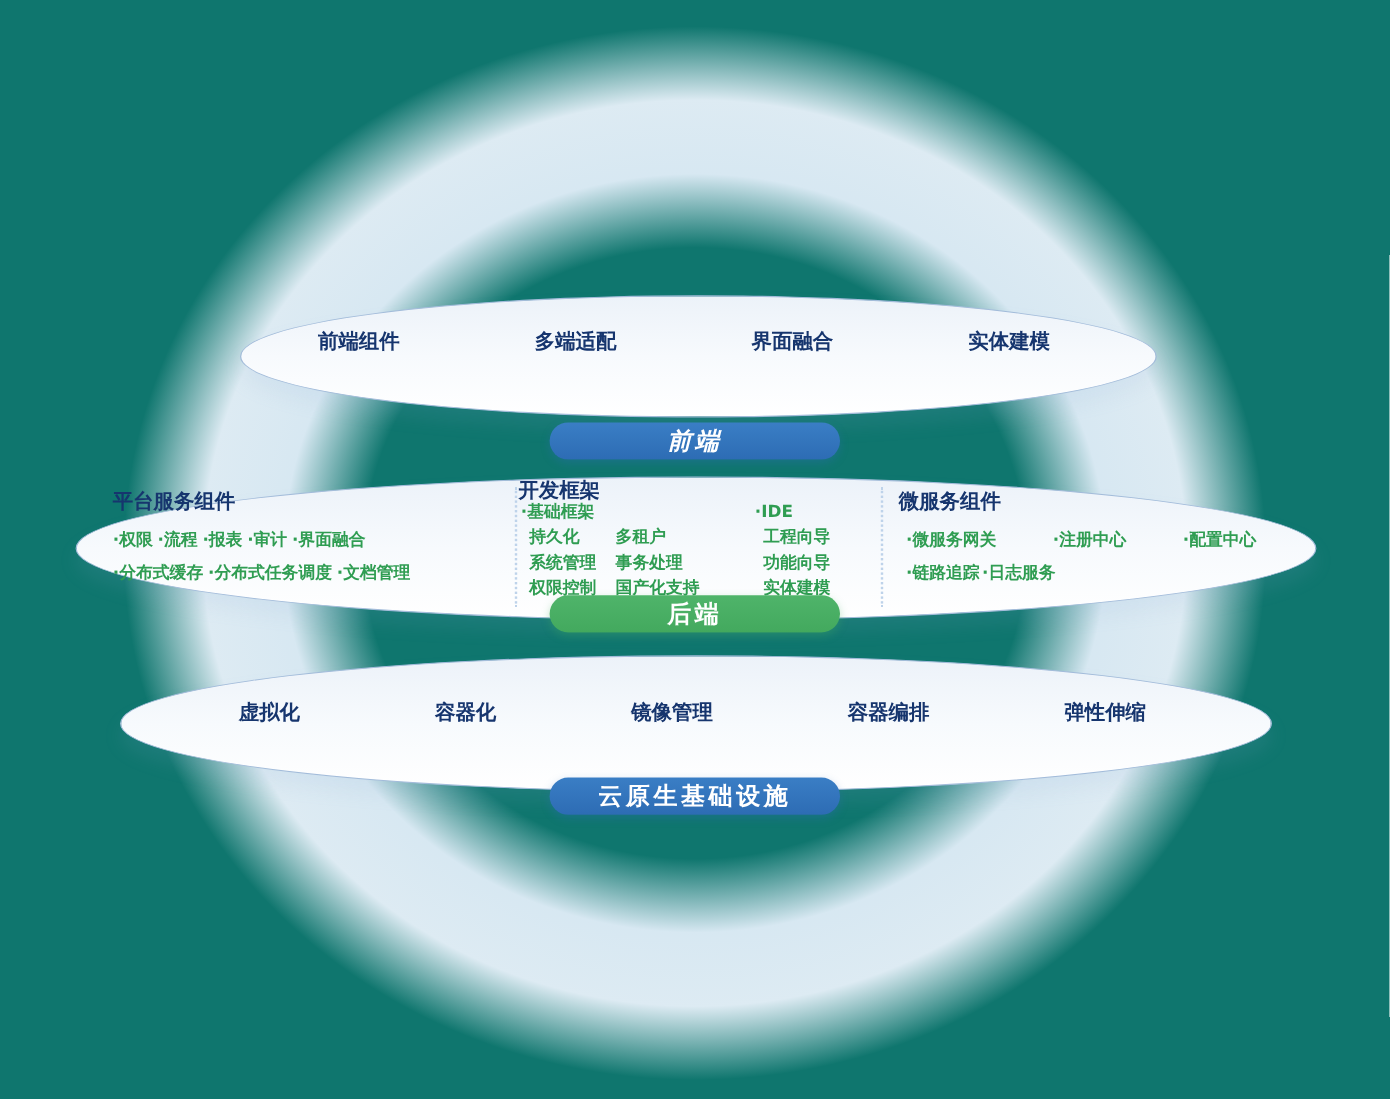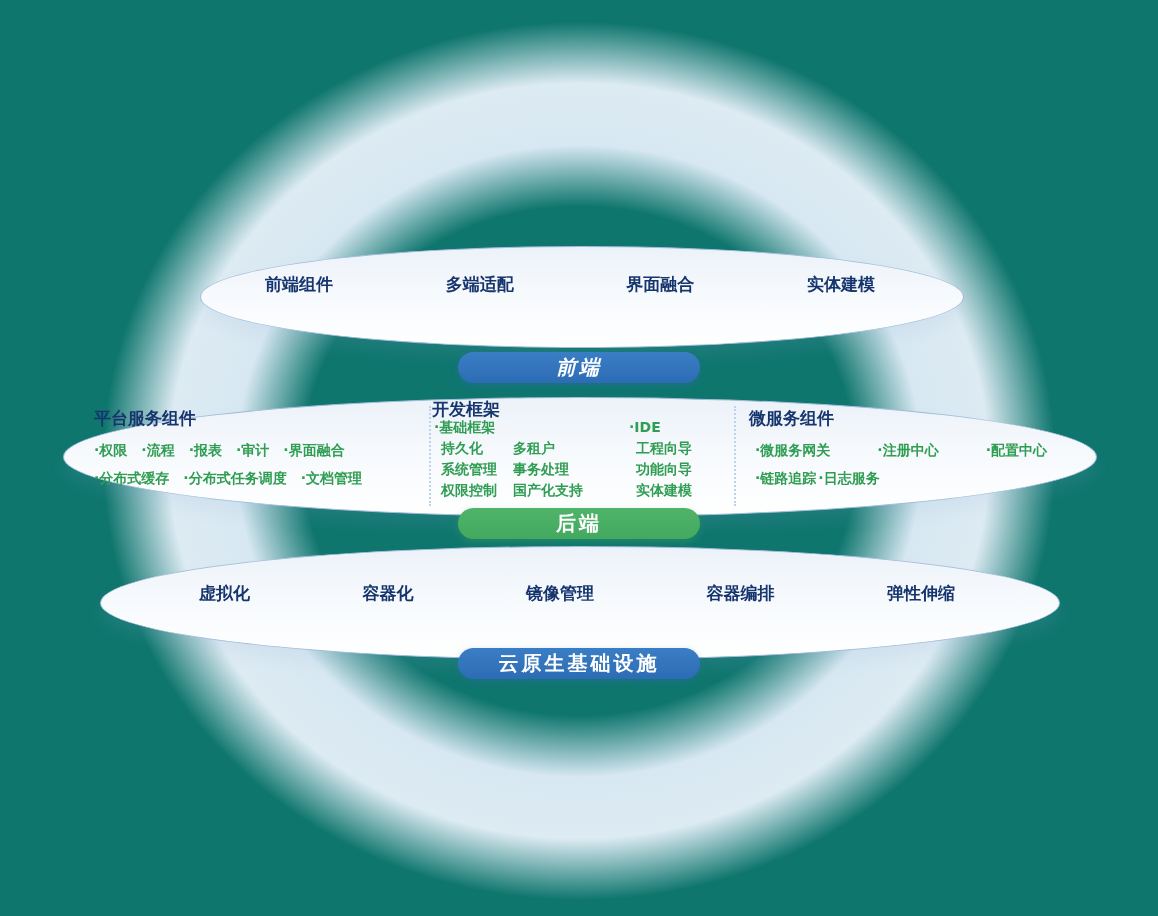--- a/index.html
+++ b/index.html
@@ -59,21 +59,21 @@
     z-index: 6; color: #ffffff; font-weight: 700; font-size: 20px;
     letter-spacing: 3px; white-space: nowrap;
   }
   .badge-frontend {
     top: 352px;
     background: linear-gradient(180deg, #3a7ec5, var(--color-blue-badge, #2d6cb4));
     box-shadow: 0 3px 7px rgba(45,108,180,0.35);
     font-style: italic;
   }
   .badge-backend {
-    top: 508px;
+    top: 496px;
     background: linear-gradient(180deg, #4fb46a, var(--color-green-badge, #43a95e));
     box-shadow: 0 3px 7px rgba(67,169,94,0.35);
   }
   .badge-cloud {
     top: 648px;
     background: linear-gradient(180deg, #3a7ec5, var(--color-blue-badge, #2d6cb4));
     box-shadow: 0 3px 7px rgba(45,108,180,0.35);
   }
 
   
@@ -89,21 +89,21 @@
     white-space: nowrap;
   }
 
   .green {
     color: var(--color-green-text, #2f9d52);
     font-size: 14px; font-weight: 700; white-space: nowrap;
     line-height: 16px;
   }
 
   .green-row { display: flex; }
-  .sec-platform .green-row        { gap: 14px; }
+  .sec-platform .green-row        { gap: 4px; }
   .sec-platform .green-row.first  { margin-top: 14px; }
   .sec-platform .green-row.second { margin-top: 12px; }
 
   .sec-microservice .row-a { justify-content: space-between; margin-top: 14px; padding: 0 4px 0 6px; }
   .sec-microservice .row-b { gap: 2px; margin-top: 12px; padding-left: 6px; align-items: flex-end; }
 
   .fw-grid {
     position: absolute; left: 2px; top: 19px;
     display: grid;
     grid-template-columns: 72px 123px auto;

